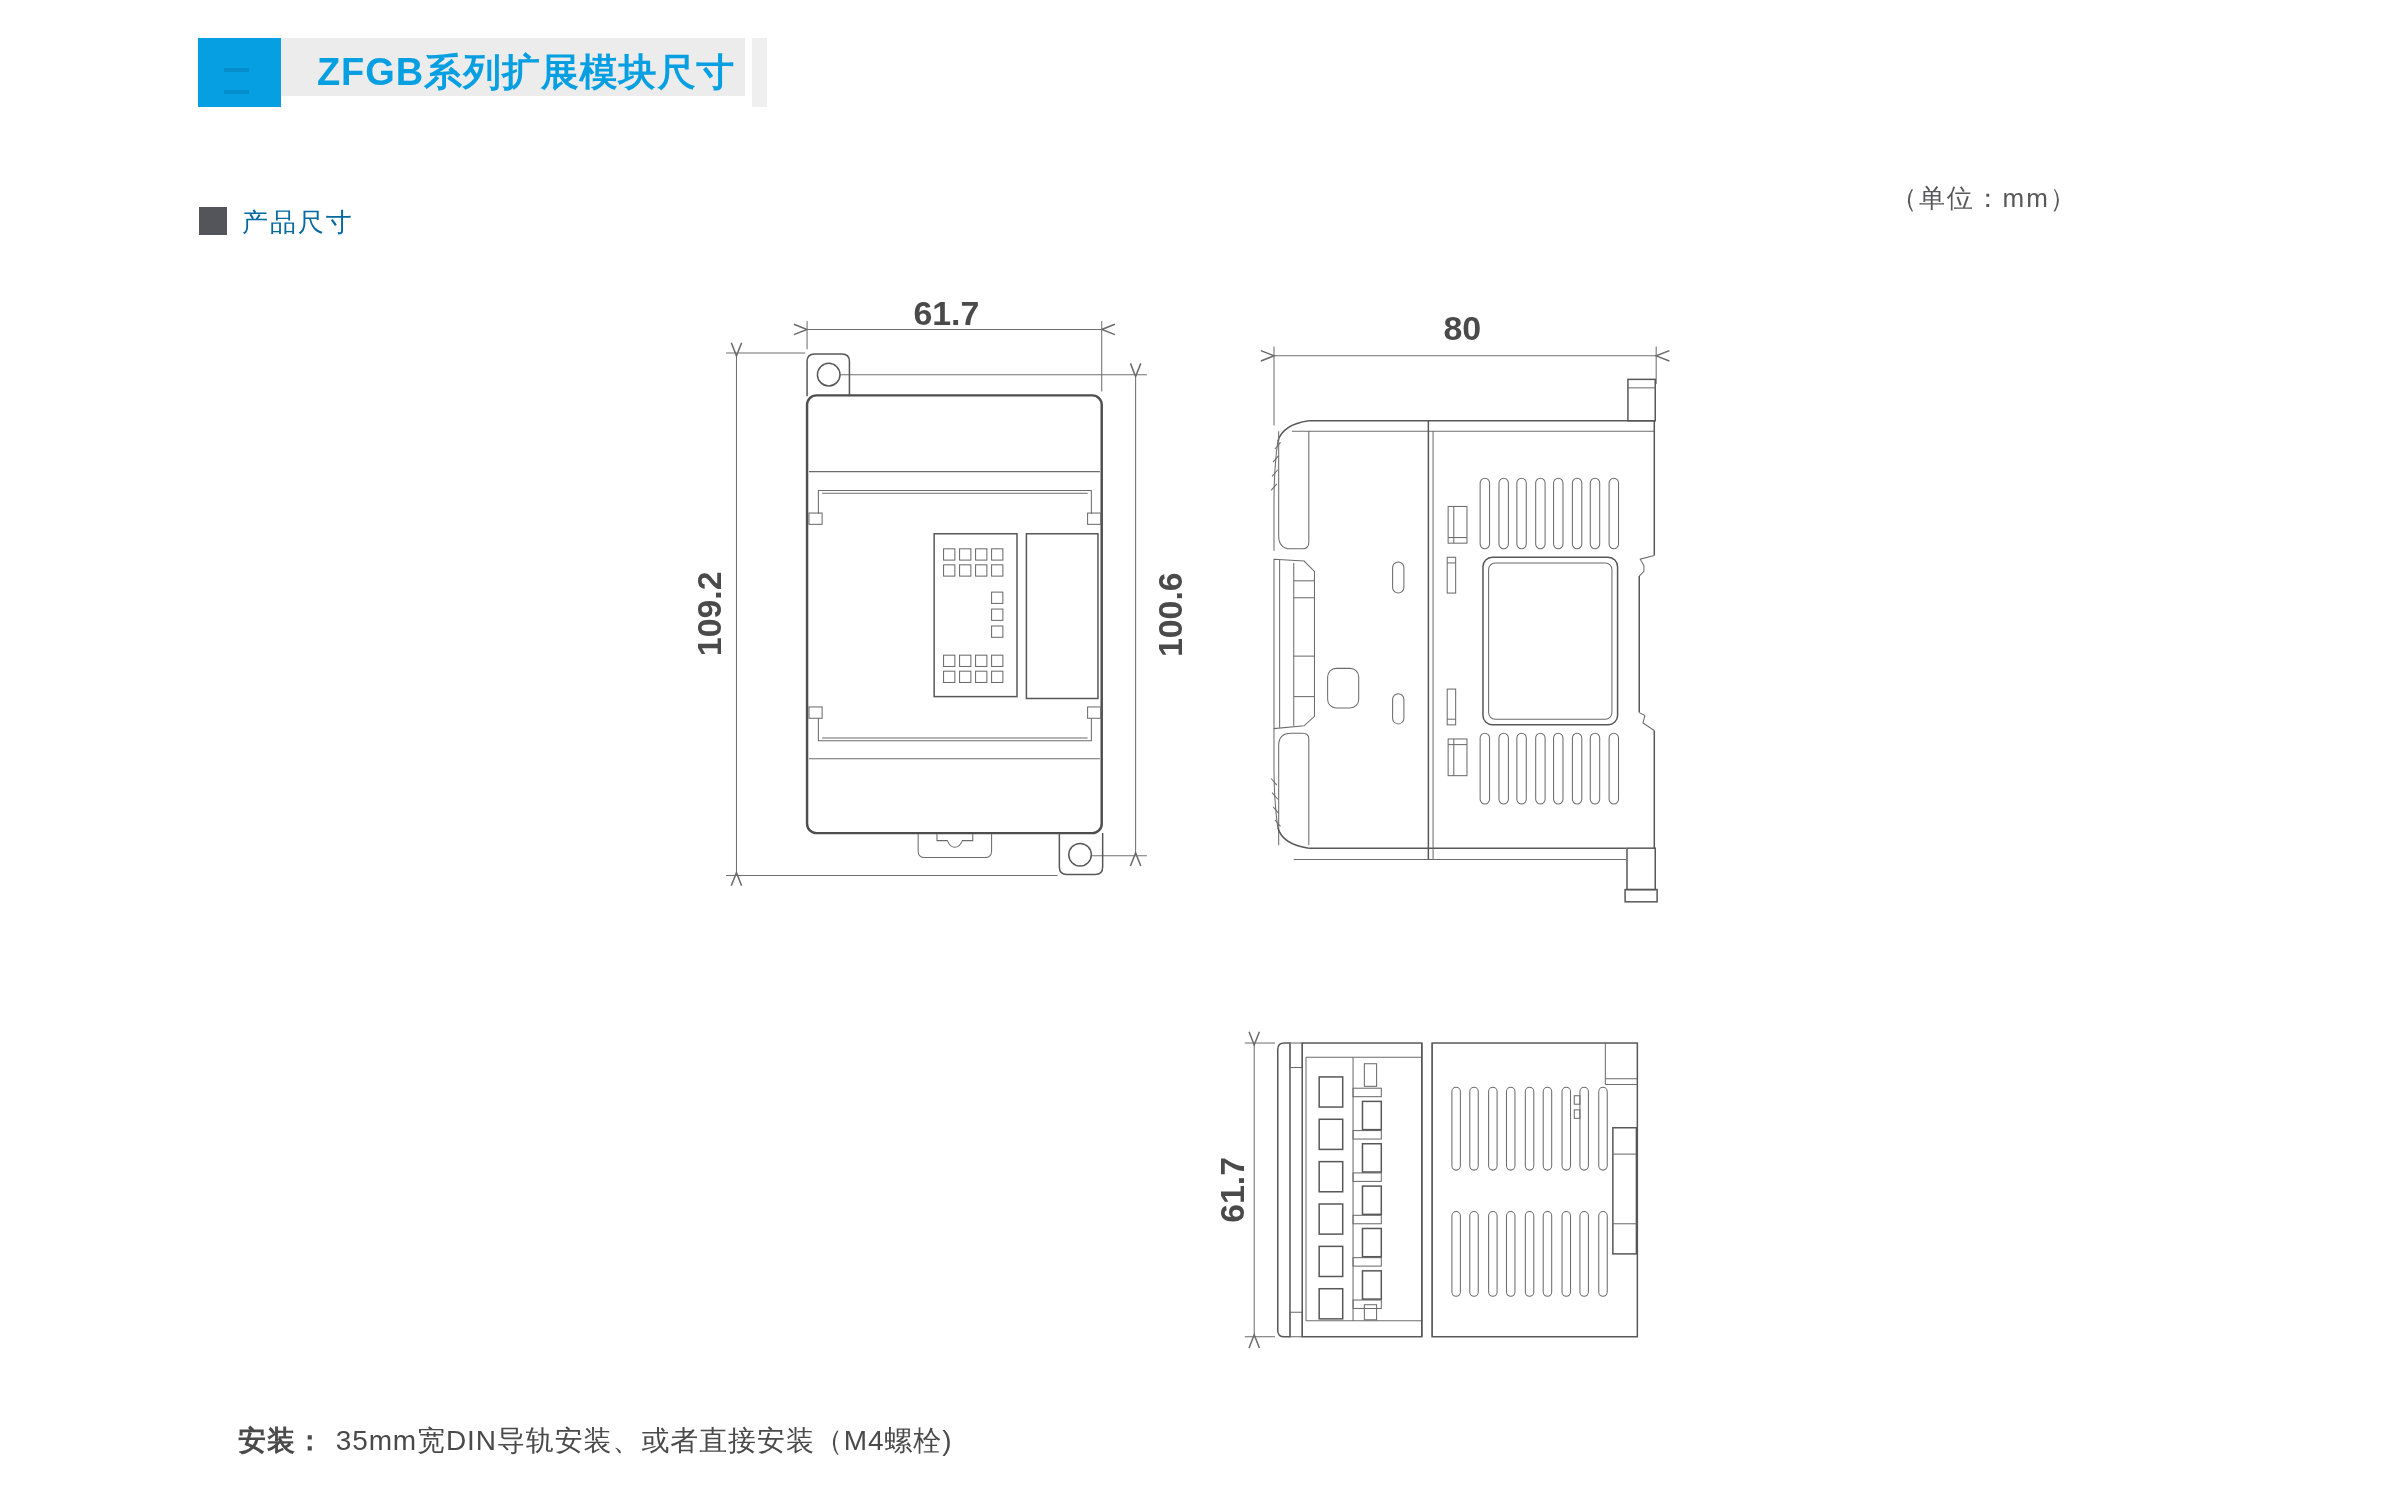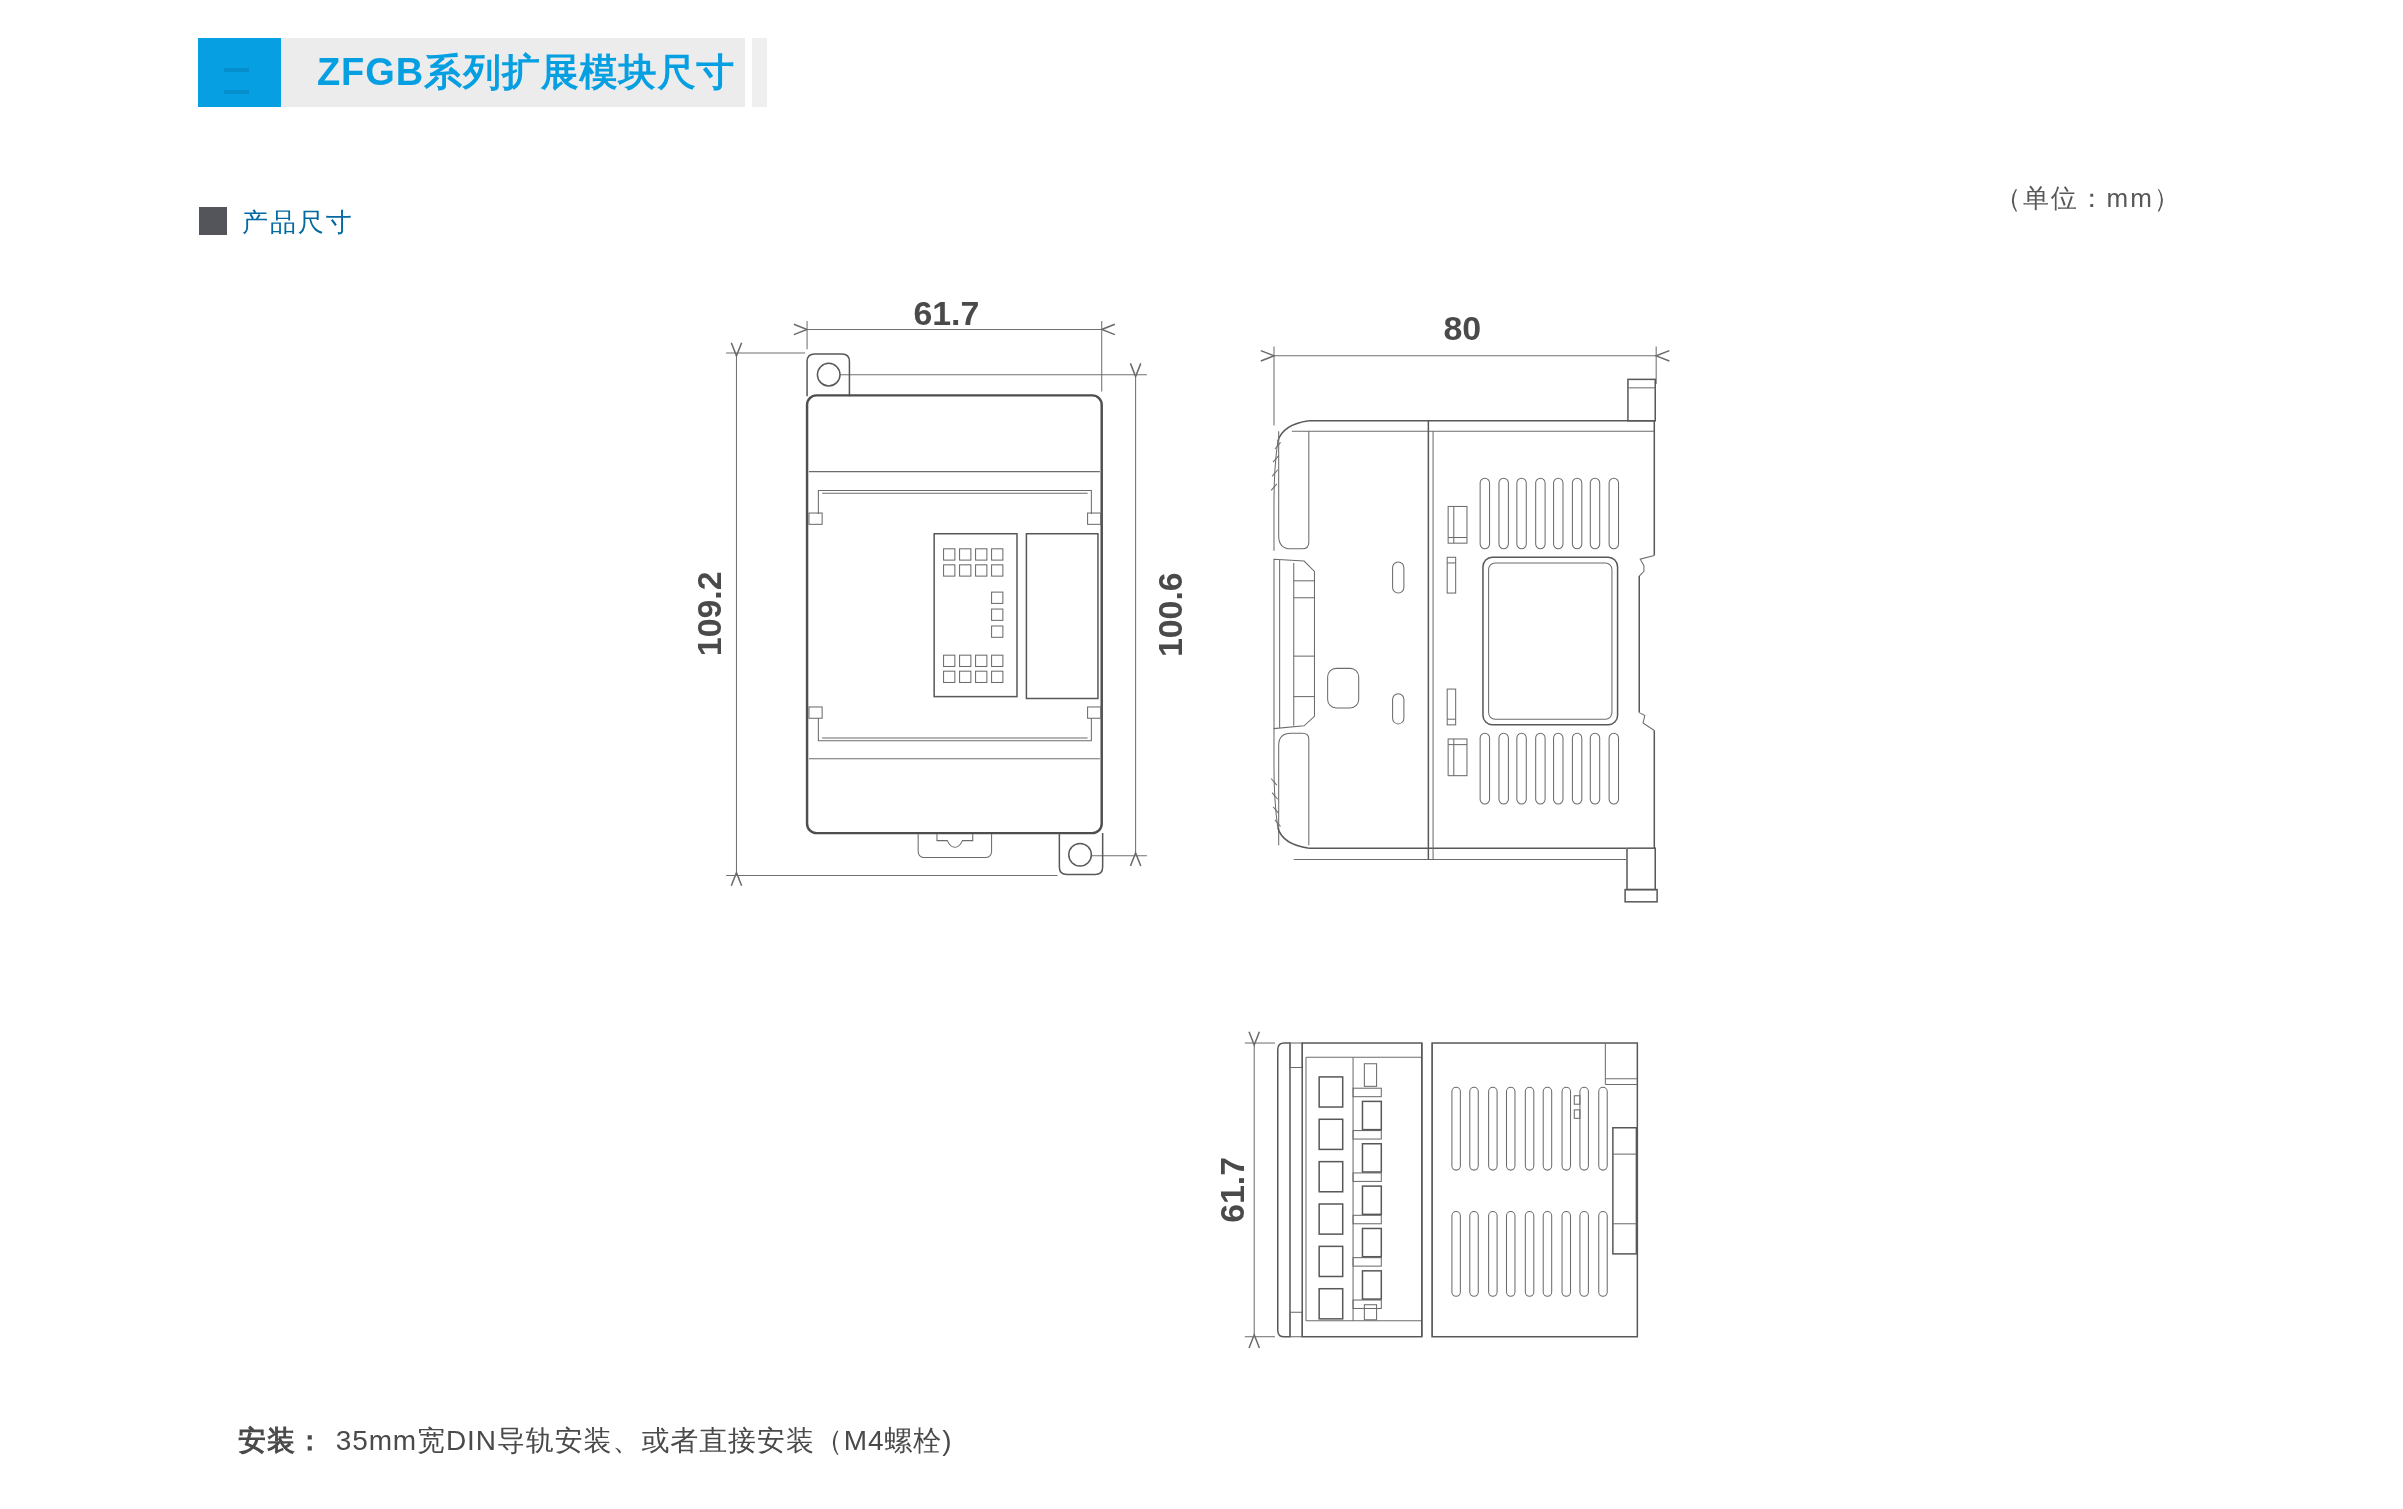--- a/index.html
+++ b/index.html
@@ -4,30 +4,30 @@
 <style>
   html,body{margin:0;padding:0;}
   body{
     width:2403px;height:1509px;position:relative;background:#ffffff;
     font-family:"Liberation Sans",sans-serif;overflow:hidden;
   }
   .abs{position:absolute;}
   
   .hdr-square{left:198px;top:38px;width:83px;height:69px;background:#069fe2;}
   .hdr-mark{position:absolute;background:rgba(0,0,0,0.10);}
-  .hdr-bar{left:281px;top:38px;width:464px;height:69px;background:#ececec;}
+  .hdr-bar{left:281px;top:38px;width:464px;height:58px;background:#ececec;}
   .hdr-title{padding-left:36px;line-height:69px;font-size:38px;font-weight:bold;
     color:#069fe2;letter-spacing:0.9px;white-space:nowrap;}
   .hdr-block{left:752px;top:38px;width:15px;height:69px;background:#efefef;}
   
   .sec-square{left:199px;top:207px;width:28px;height:28px;background:#54555a;}
   .sec-title{left:242px;top:202px;font-size:26px;font-weight:normal;color:#0369a1;
     line-height:40px;letter-spacing:1.9px;}
   
-  .units{left:1995px;top:181px;font-size:26px;color:#58585a;letter-spacing:1.9px;}
+  .units{left:1891px;top:181px;font-size:26px;color:#58585a;letter-spacing:1.9px;}
   
   .footer{left:238px;top:1422px;font-size:28px;color:#4a4a4a;letter-spacing:0.9px;}
   .footer .lbl{font-weight:bold;margin-right:11px;}
   
   .t-thick{stroke:#4e4e4e;stroke-width:2.6;fill:none;}
   .t-med{stroke:#585858;stroke-width:1.6;fill:none;}
   .t-thin{stroke:#6b6b6b;stroke-width:1.1;fill:none;}
   .dim{stroke:#6f6f6f;stroke-width:1.1;fill:none;}
   .dimtxt{font-family:"Liberation Sans",sans-serif;font-size:36px;font-weight:bold;fill:#4a4a4a;}
 </style>

